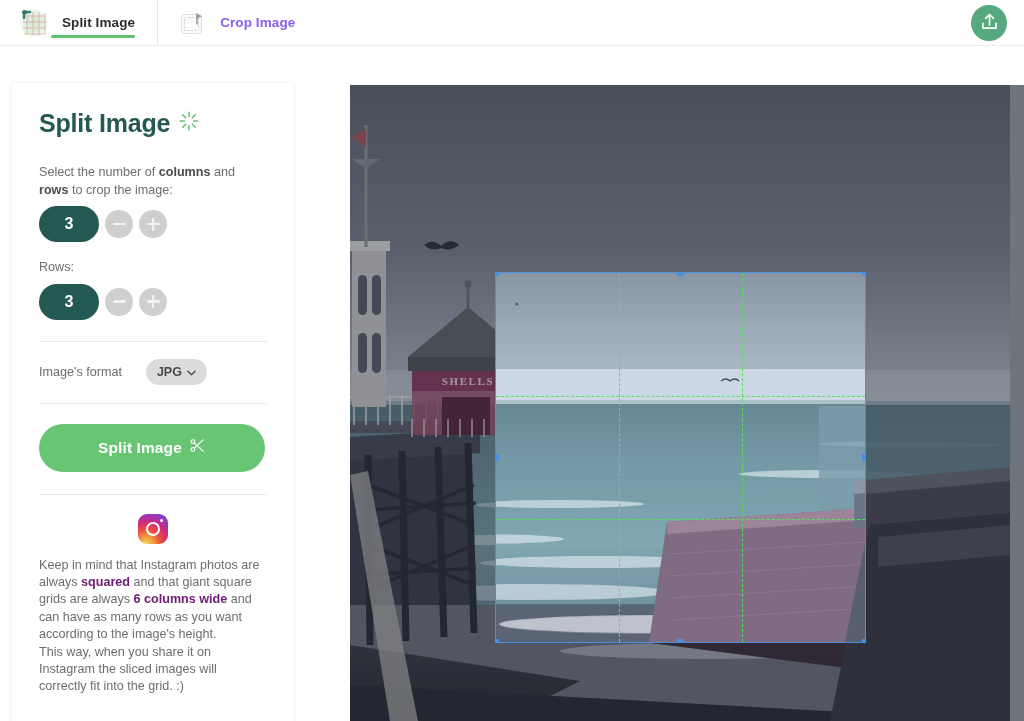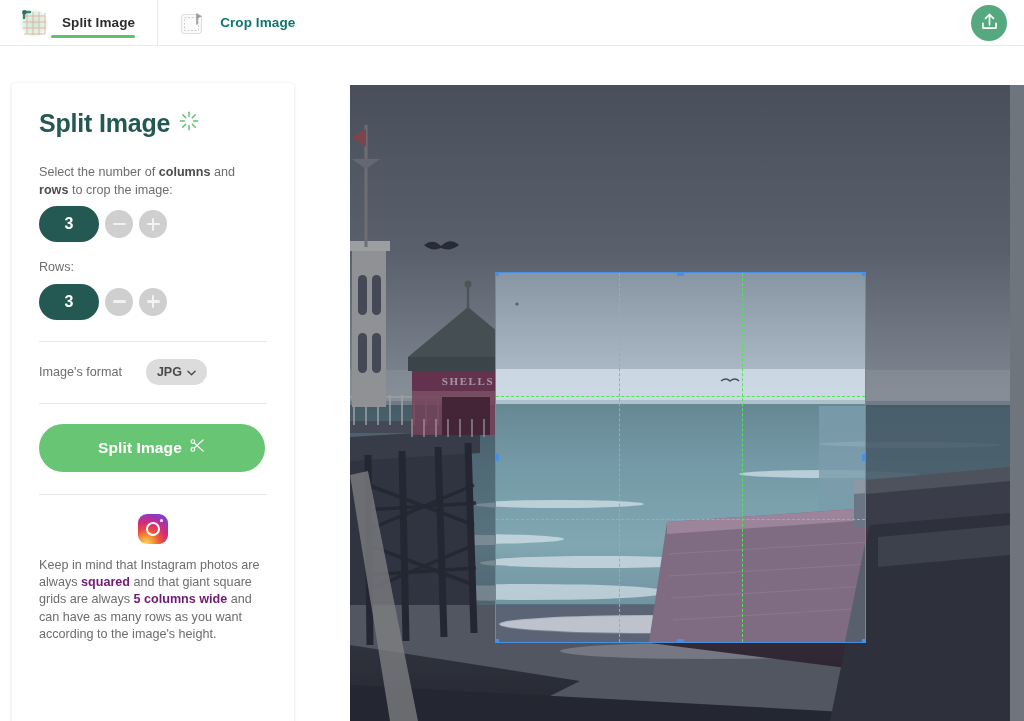--- a/index.html
+++ b/index.html
@@ -40,21 +40,21 @@
     flex: 0 0 32px;
     position: relative;
     display: block;
   }
 
   .tab-label {
     font-size: 13.5px;
     font-weight: bold;
     letter-spacing: .1px;
     white-space: nowrap;
-    color: #0f766e;
+    color: #8b5cf6;
   }
   .tab.active .tab-label {
     color: #2d2d2d;
   }
   .tab.active .tab-underline {
     position: absolute;
     left: 51px; right: 22px;
     bottom: 8px;
     height: 2.5px;
     border-radius: 2px;
@@ -431,21 +431,22 @@
   <div class="divider" style="margin-top:22px"></div>
 
   <div id="insta-wrap">
     <span id="insta-icon">
       <span class="ring"></span>
       <span class="dot"></span>
     </span>
   </div>
 
   <div id="insta-text">
-    <span>Keep in mind that Instagram photos are always </span><b>squared</b><span> and that giant square grids are always </span><b>5 columns wide</b><span> and can have as many rows as you want according to the image's height.</span><br>
+    <span>Keep in mind that Instagram photos are always </span><b>squared</b><span> and that giant square grids are always </span><b>6 columns wide</b><span> and can have as many rows as you want according to the image's height.</span><br>
+    <span>This way, when you share it on Instagram the sliced images will correctly fit into the grid. :)</span>
   </div>
 </div>
 
 <div id="stage">
 
   <svg class="photo-layer" viewBox="0 0 660 636" preserveAspectRatio="none">
     <defs>
       <linearGradient id="sky" x1="0" y1="0" x2="0" y2="1">
         <stop offset="0%" stop-color="#636a72"></stop>
         <stop offset="52%" stop-color="#7c858d"></stop>

